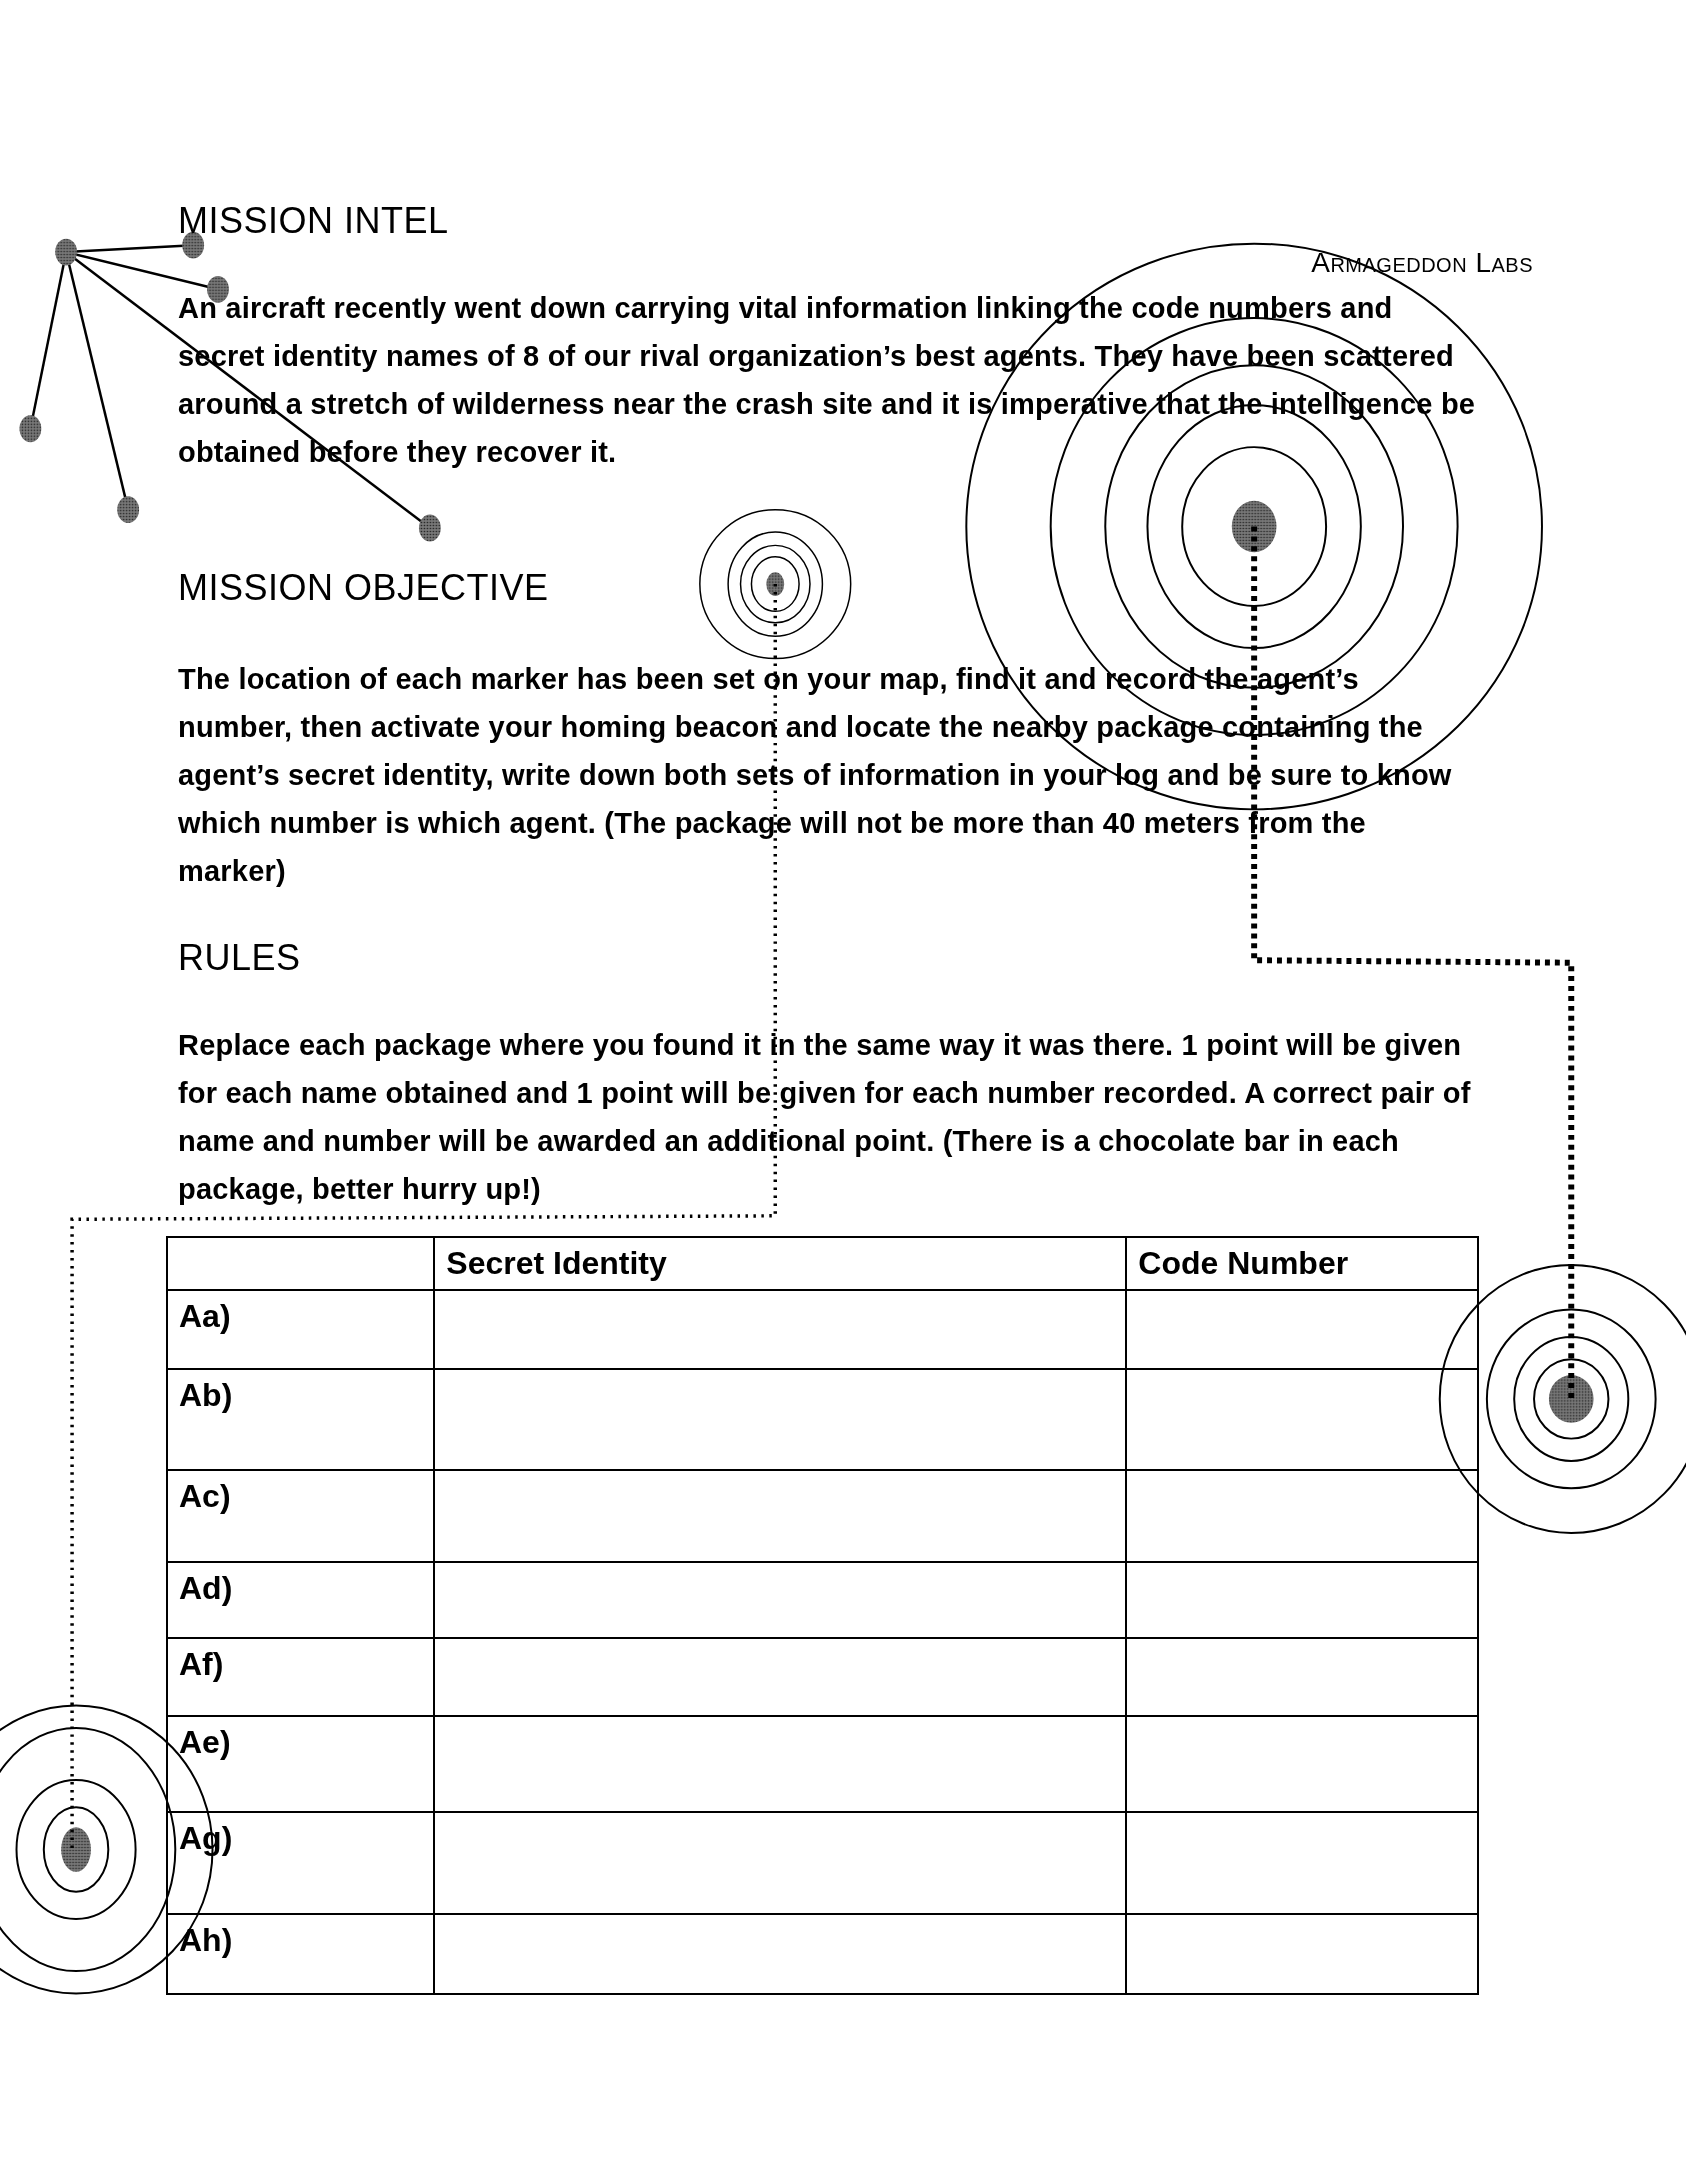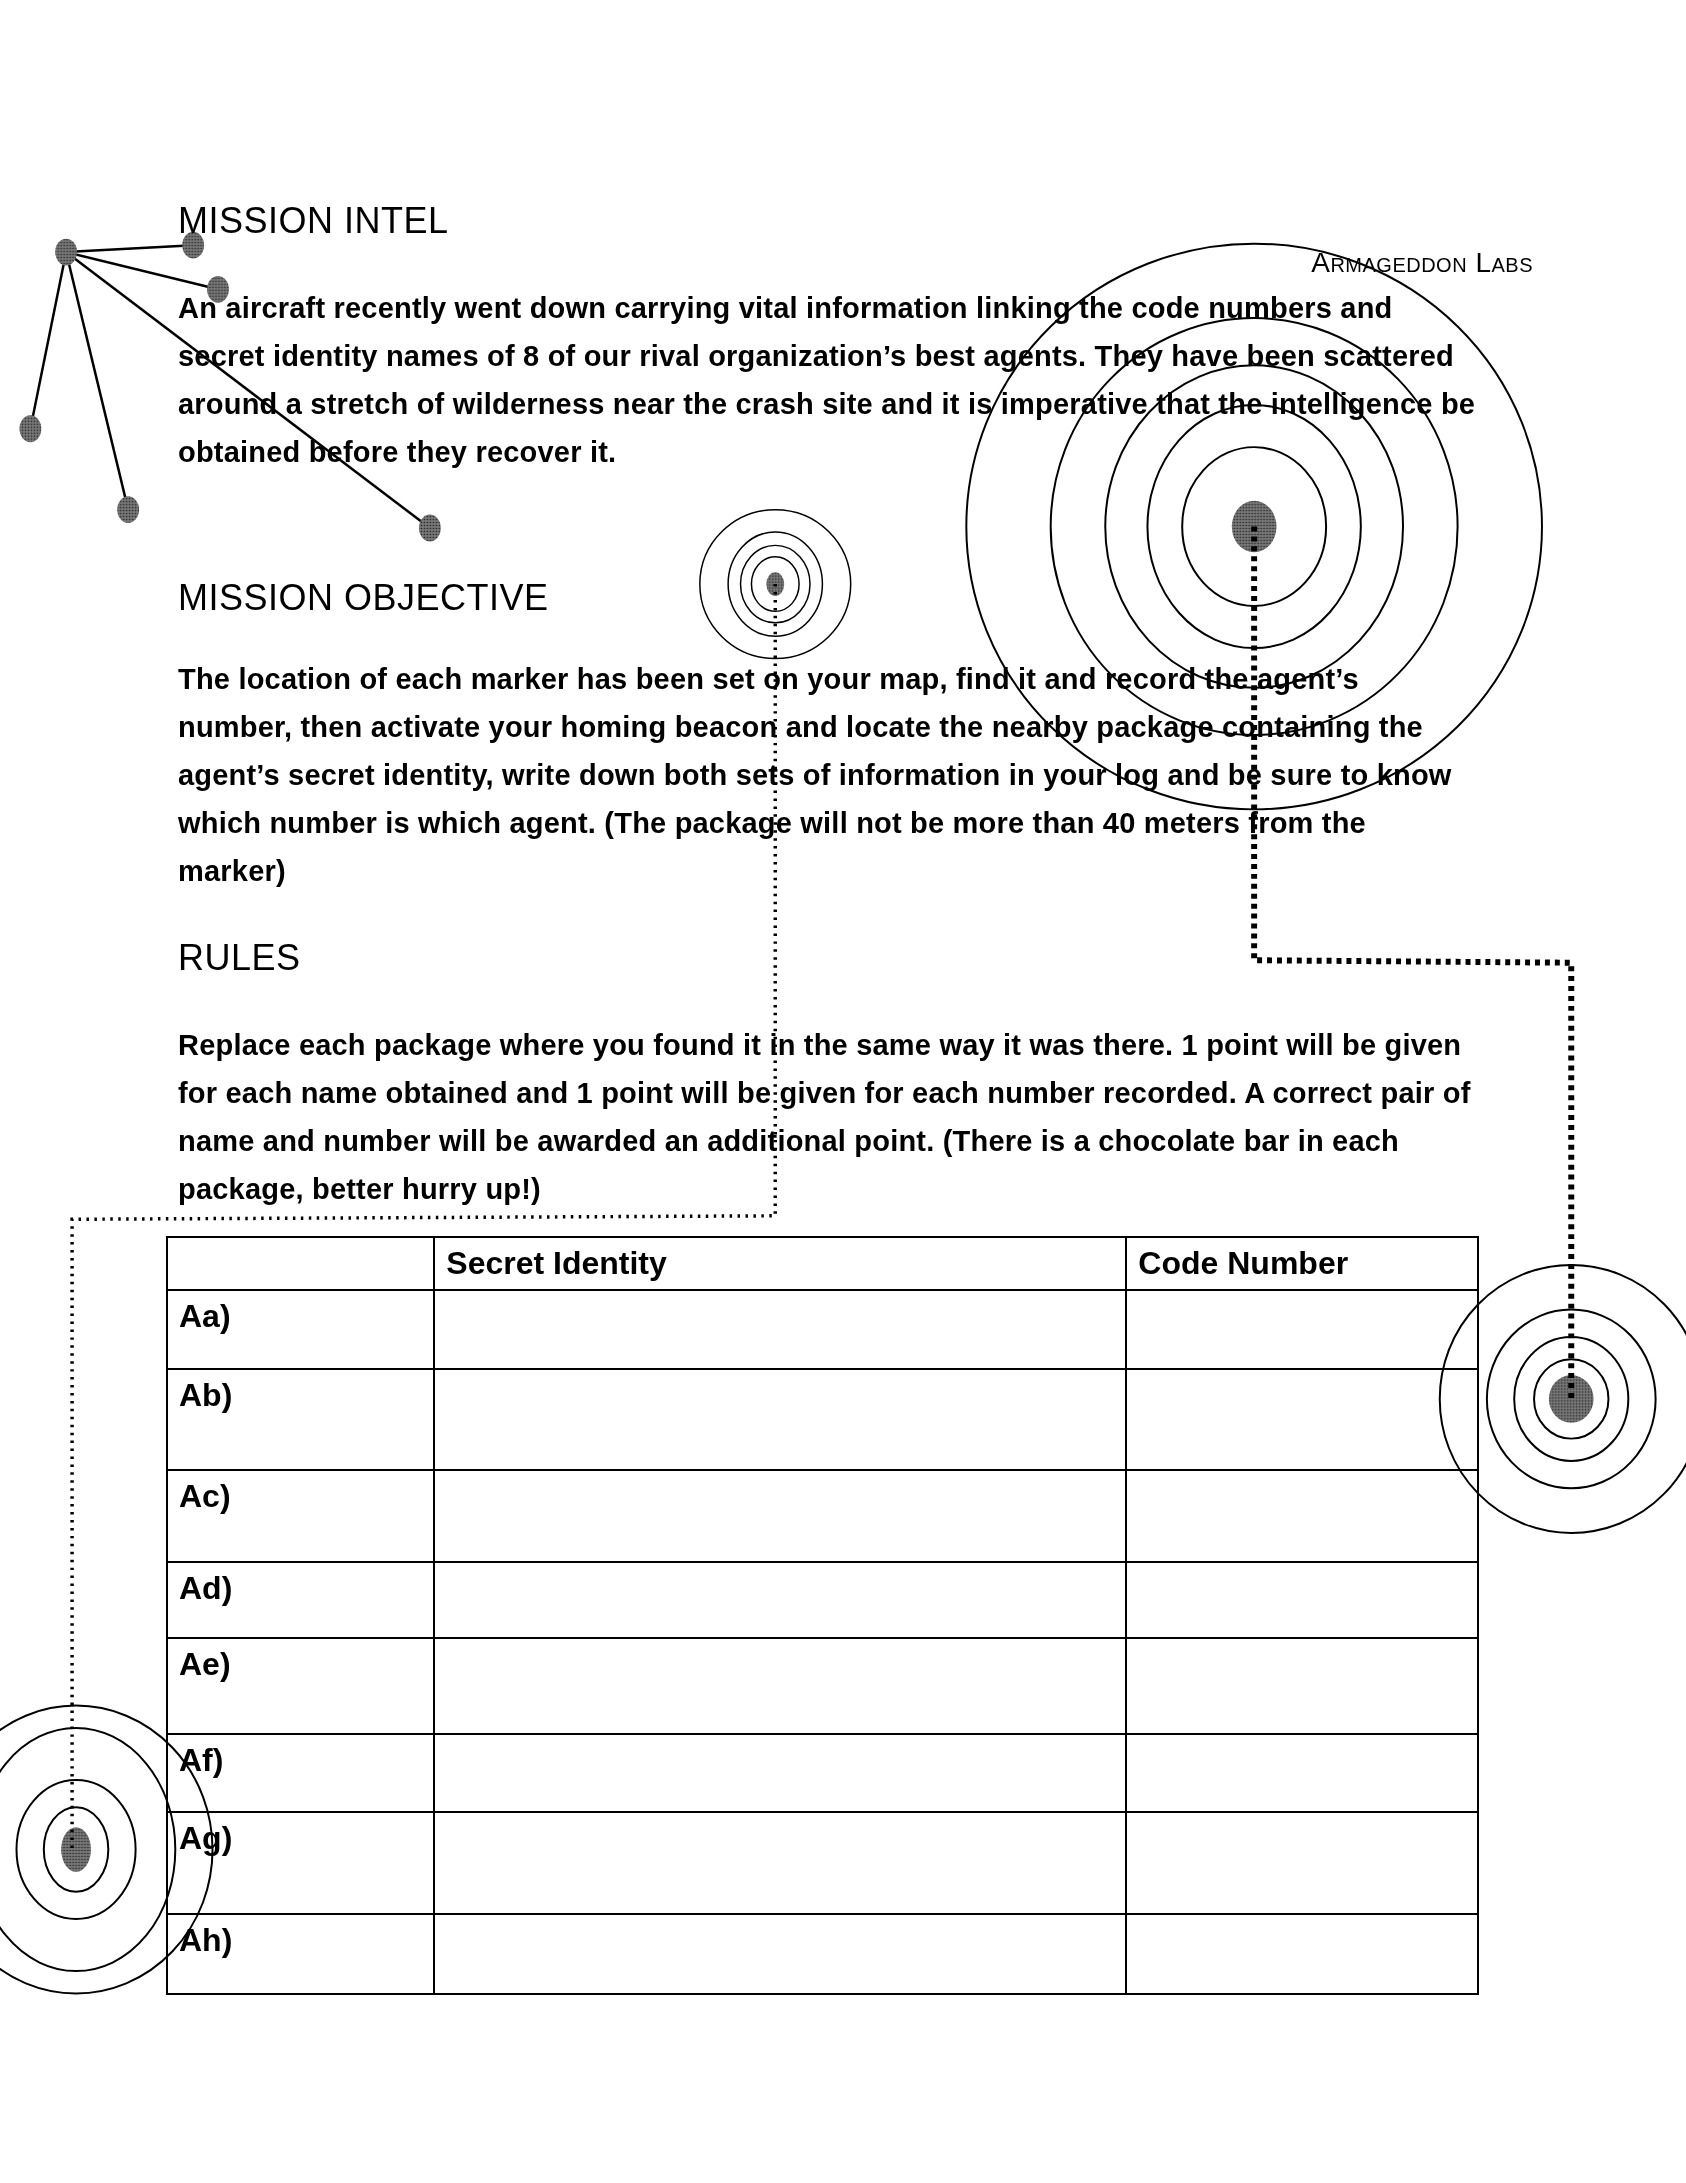--- a/index.html
+++ b/index.html
@@ -89,21 +89,21 @@
 
     <polyline points="2527,1061 2527,1935 3166,1940 3166,2819" stroke-width="12" stroke-dasharray="10,10"></polyline>
   </g>
 </svg>
 
 <div class="brand">Armageddon Labs</div>
 
 <h1 class="heading" style="top:203px;">MISSION INTEL</h1>
 <p class="para" style="top:284px;">An aircraft recently went down carrying vital information linking the code numbers and secret identity names of 8 of our rival organization’s best agents. They have been scattered around a stretch of wilderness near the crash site and it is imperative that the intelligence be obtained before they recover it.</p>
 
-<h1 class="heading" style="top:570px;margin-top:10px;">MISSION OBJECTIVE</h1>
+<h1 class="heading" style="top:570px;">MISSION OBJECTIVE</h1>
 <p class="para" style="top:655px;">The location of each marker has been set on your map, find it and record the agent’s number, then activate your homing beacon and locate the nearby package containing the agent’s secret identity, write down both sets of information in your log and be sure to know which number is which agent. (The package will not be more than 40 meters from the marker)</p>
 
 <h1 class="heading" style="top:940px;">RULES</h1>
 <p class="para" style="top:1021px;">Replace each package where you found it in the same way it was there. 1 point will be given for each name obtained and 1 point will be given for each number recorded. A correct pair of name and number will be awarded an additional point. (There is a chocolate bar in each package, better hurry up!)</p>
 
 <table class="log">
   <colgroup>
     <col class="col-label">
       <col class="col-id">
       <col class="col-num">
@@ -129,27 +129,27 @@
     <tr style="height:92px;">
       <td>Ac)</td>
       <td class="cell-input"><input value="" style=""></td>
       <td class="cell-input"><input value="" style=""></td>
     </tr>
     <tr style="height:76px;">
       <td>Ad)</td>
       <td class="cell-input"><input value="" style=""></td>
       <td class="cell-input"><input value="" style=""></td>
     </tr>
-    <tr style="height:96px;">
-      <td>Ae)</td>
+    <tr style="height:78px;">
+      <td>Af)</td>
       <td class="cell-input"><input value="" style=""></td>
       <td class="cell-input"><input value="" style=""></td>
     </tr>
-    <tr style="height:78px;">
-      <td>Af)</td>
+    <tr style="height:96px;">
+      <td>Ae)</td>
       <td class="cell-input"><input value="" style=""></td>
       <td class="cell-input"><input value="" style=""></td>
     </tr>
     <tr style="height:102px;">
       <td>Ag)</td>
       <td class="cell-input"><input value="" style=""></td>
       <td class="cell-input"><input value="" style=""></td>
     </tr>
     <tr style="height:80px;padding-left:37px;">
       <td>Ah)</td>

